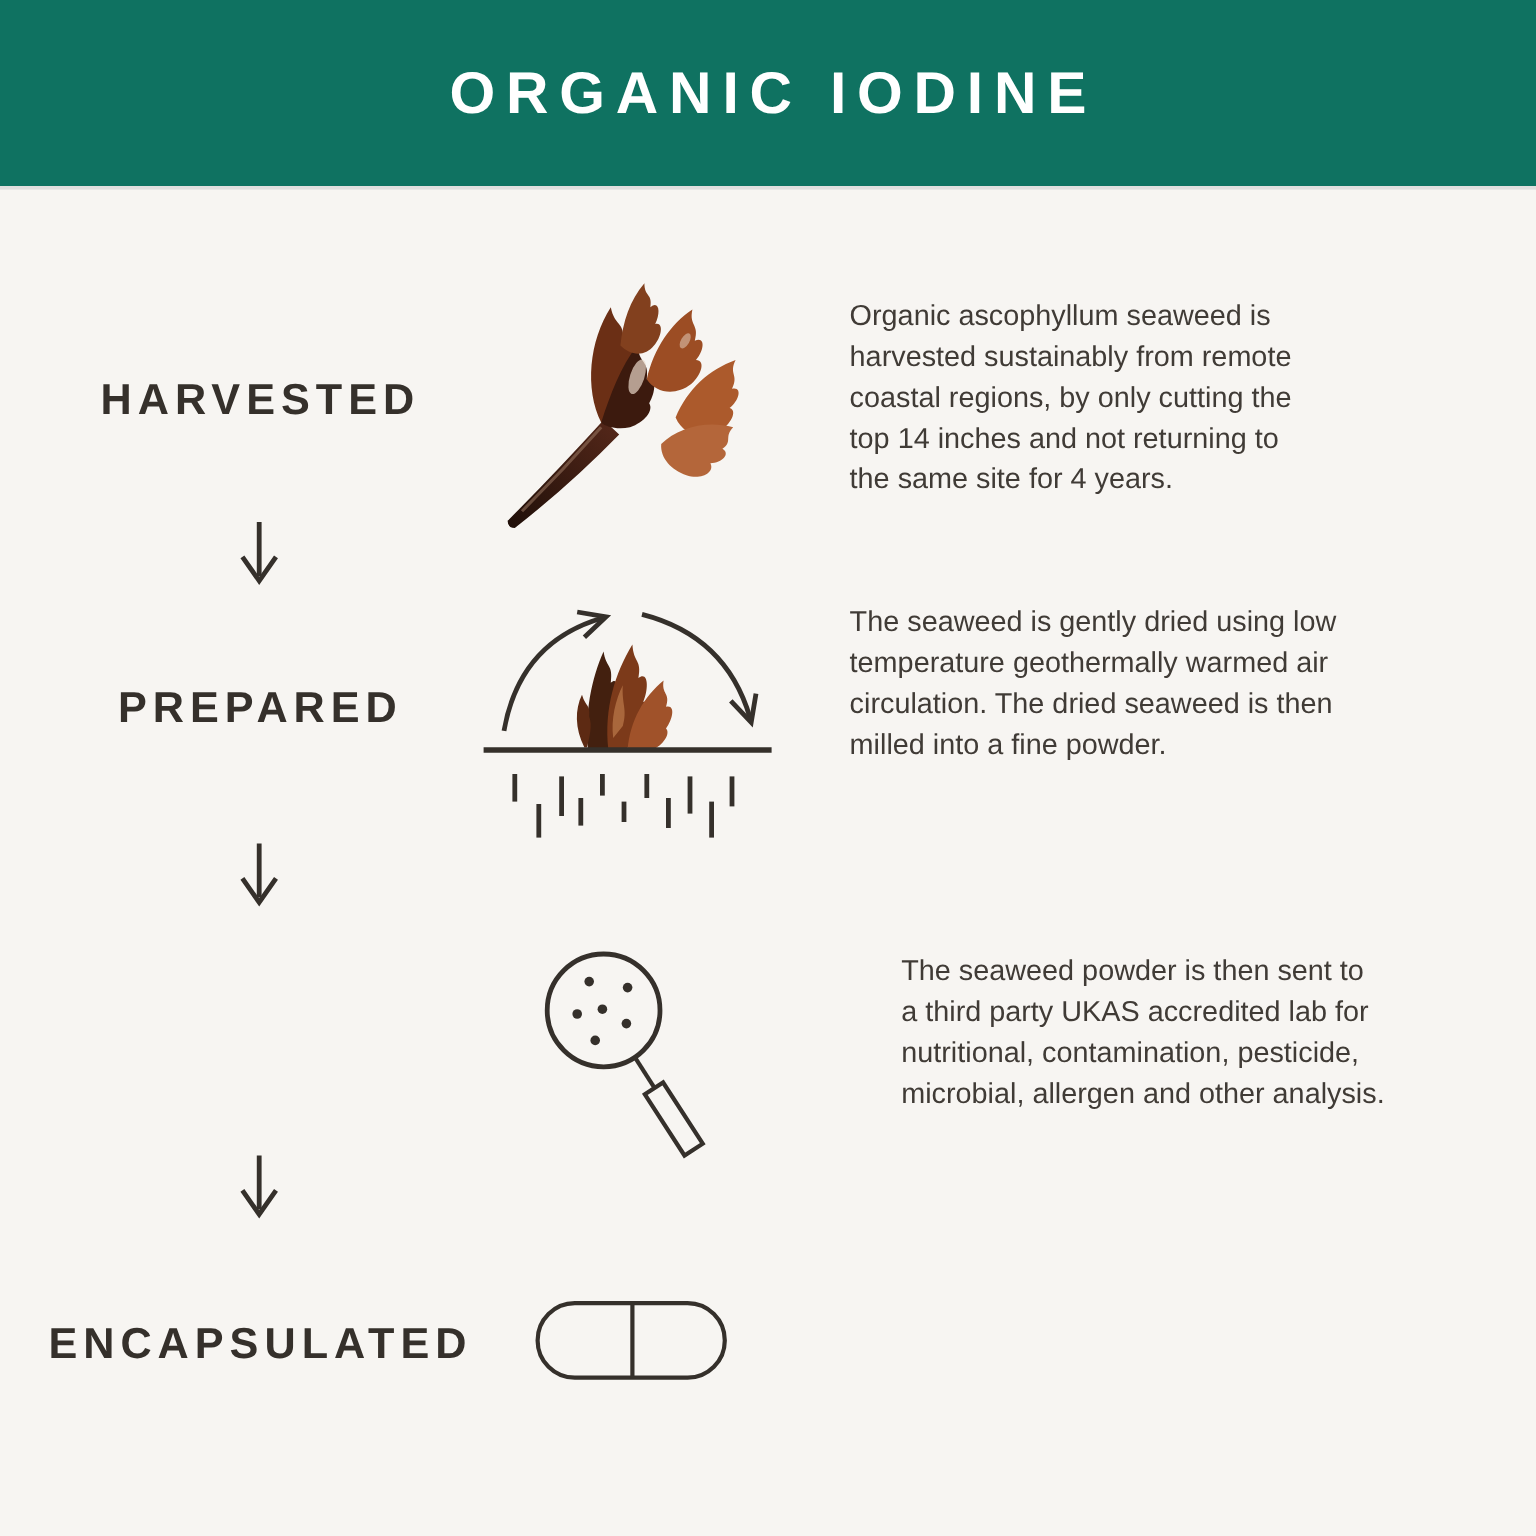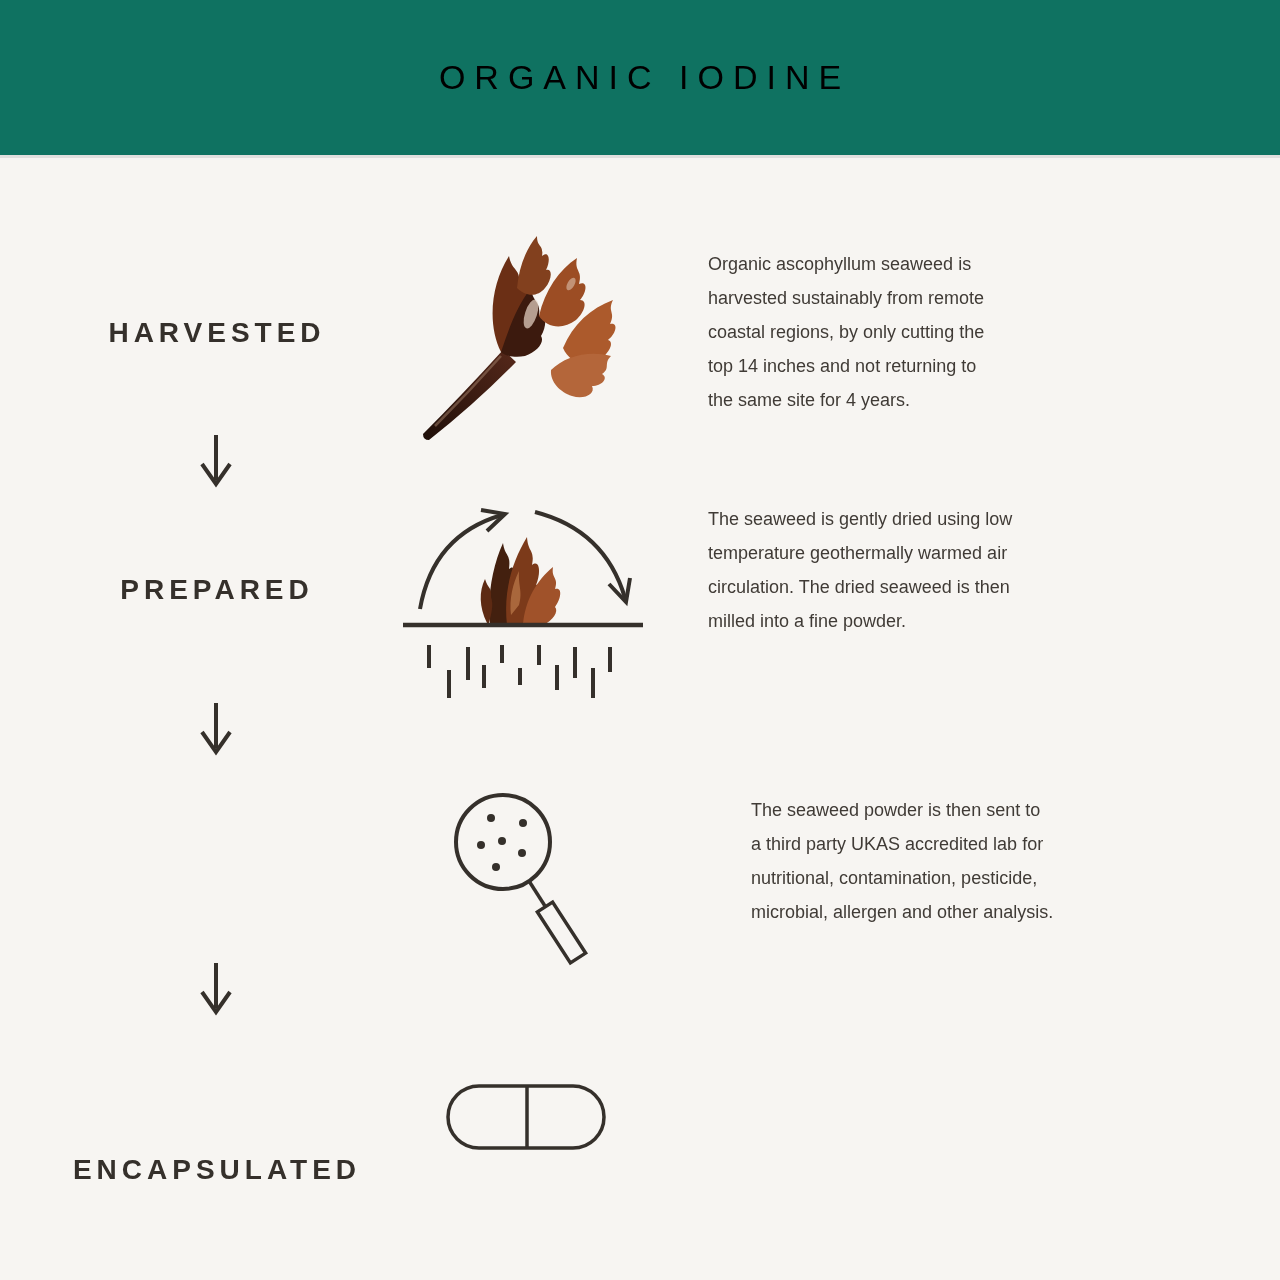--- a/index.html
+++ b/index.html
@@ -11,47 +11,47 @@
     overflow:hidden;
   }
   .banner{
     position:absolute;left:0;top:0;width:1280px;height:155px;
     background:#0f7261;
     display:flex;align-items:center;justify-content:center;
     box-shadow:0 3px 0 rgba(120,130,135,0.18);
   }
   .banner h1{
     margin:0;
-    color:#000000;
-    font-size:34px;
-    font-weight:400;
+    color:#ffffff;
+    font-size:49px;
+    font-weight:700;
     letter-spacing:9px;
     padding-left:9px;
     white-space:nowrap;
   }
   .step-label{
     position:absolute;
     left:37px;width:360px;
     text-align:center;
     color:#35302b;
-    font-size:28px;
+    font-size:36px;
     font-weight:700;
     letter-spacing:5px;
     line-height:36px;
     white-space:nowrap;
   }
   .lbl-1{top:315px;}
   .lbl-2{top:572px;}
   .lbl-3{top:840px;}
-  .lbl-4{top:1152px;}
+  .lbl-4{top:1102px;}
   .desc{
     position:absolute;
     left:708px;width:520px;
     color:#403b36;
-    font-size:18px;
+    font-size:24px;
     line-height:34px;
     font-weight:400;
   }
   .desc-1{top:247px;}
   .desc-2{top:502px;}
   .desc-3{top:793px;margin-left:43px;}
   .desc-4{top:1075px;}
   .flow-arrow{position:absolute;left:198px;width:36px;height:58px;}
   .fa-1{top:432px;}
   .fa-2{top:700px;}

